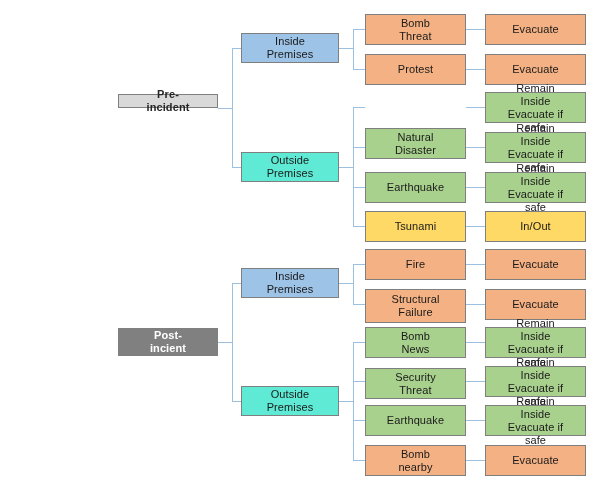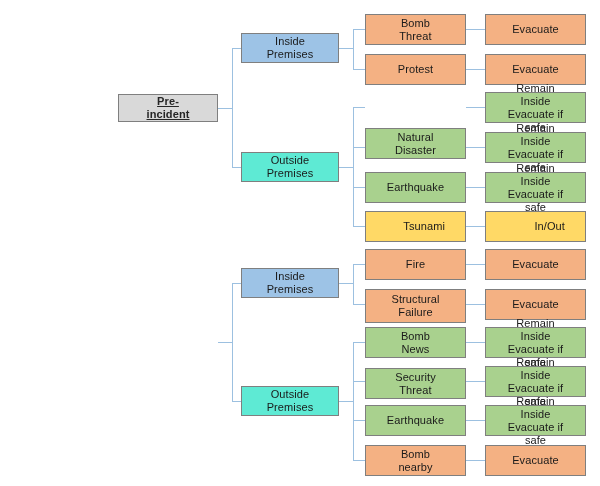--- a/index.html
+++ b/index.html
@@ -30,21 +30,21 @@
     padding:0 20px;
   }
 
   
   .c-grey-light{background:#d9d9d9;color:#262626;}
   .c-grey-dark {background:#808080;color:#ffffff;}
   .c-blue-mid  {background:#9dc3e6;}
   .c-blue-pale {background:#5eead4;}
   .c-orange    {background:#f4b183;}
   .c-green     {background:#a9d18e;}
-  .c-yellow    {background:#ffd966;align-items:flex-end;}
+  .c-yellow    {background:#ffd966;}
 
   
   .ln{position:absolute;background:#9cc0e0;}
   .ln.h{height:1px;}
   .ln.v{width:1px;}
 </style>
 </head>
 <body>
 
 <div id="canvas">
@@ -91,24 +91,27 @@
   <div class="ln h" style="left:353px;top:420px;width:12px;"></div>
   <div class="ln h" style="left:353px;top:460px;width:12px;"></div>
 
   <div class="ln h" style="left:466px;top:264px;width:19px;"></div>
   <div class="ln h" style="left:466px;top:304px;width:19px;"></div>
   <div class="ln h" style="left:466px;top:342px;width:19px;"></div>
   <div class="ln h" style="left:466px;top:381px;width:19px;"></div>
   <div class="ln h" style="left:466px;top:420px;width:19px;"></div>
   <div class="ln h" style="left:466px;top:460px;width:19px;"></div>
 
-  <div class="node c-grey-light" style="left:118px;top:94px;width:100px;height:28px;font-weight:bold;text-decoration:underline;">
+  <div class="node c-grey-light" style="left:118px;top:94px;width:100px;height:14px;font-weight:bold;">
     <span>Pre-incident</span>
   </div>
 
+  <div class="node c-grey-dark" style="left:118px;top:328px;width:100px;height:28px;font-weight:bold;">
+    <span>Post-incient</span>
+  </div>
 
   <div class="node c-blue-mid" style="left:241px;top:33px;width:98px;height:30px;">
     <span>Inside Premises</span>
   </div>
 
   <div class="node c-blue-pale" style="left:241px;top:152px;width:98px;height:30px;">
     <span>Outside Premises</span>
   </div>
 
   <div class="node c-blue-mid" style="left:241px;top:268px;width:98px;height:30px;">

